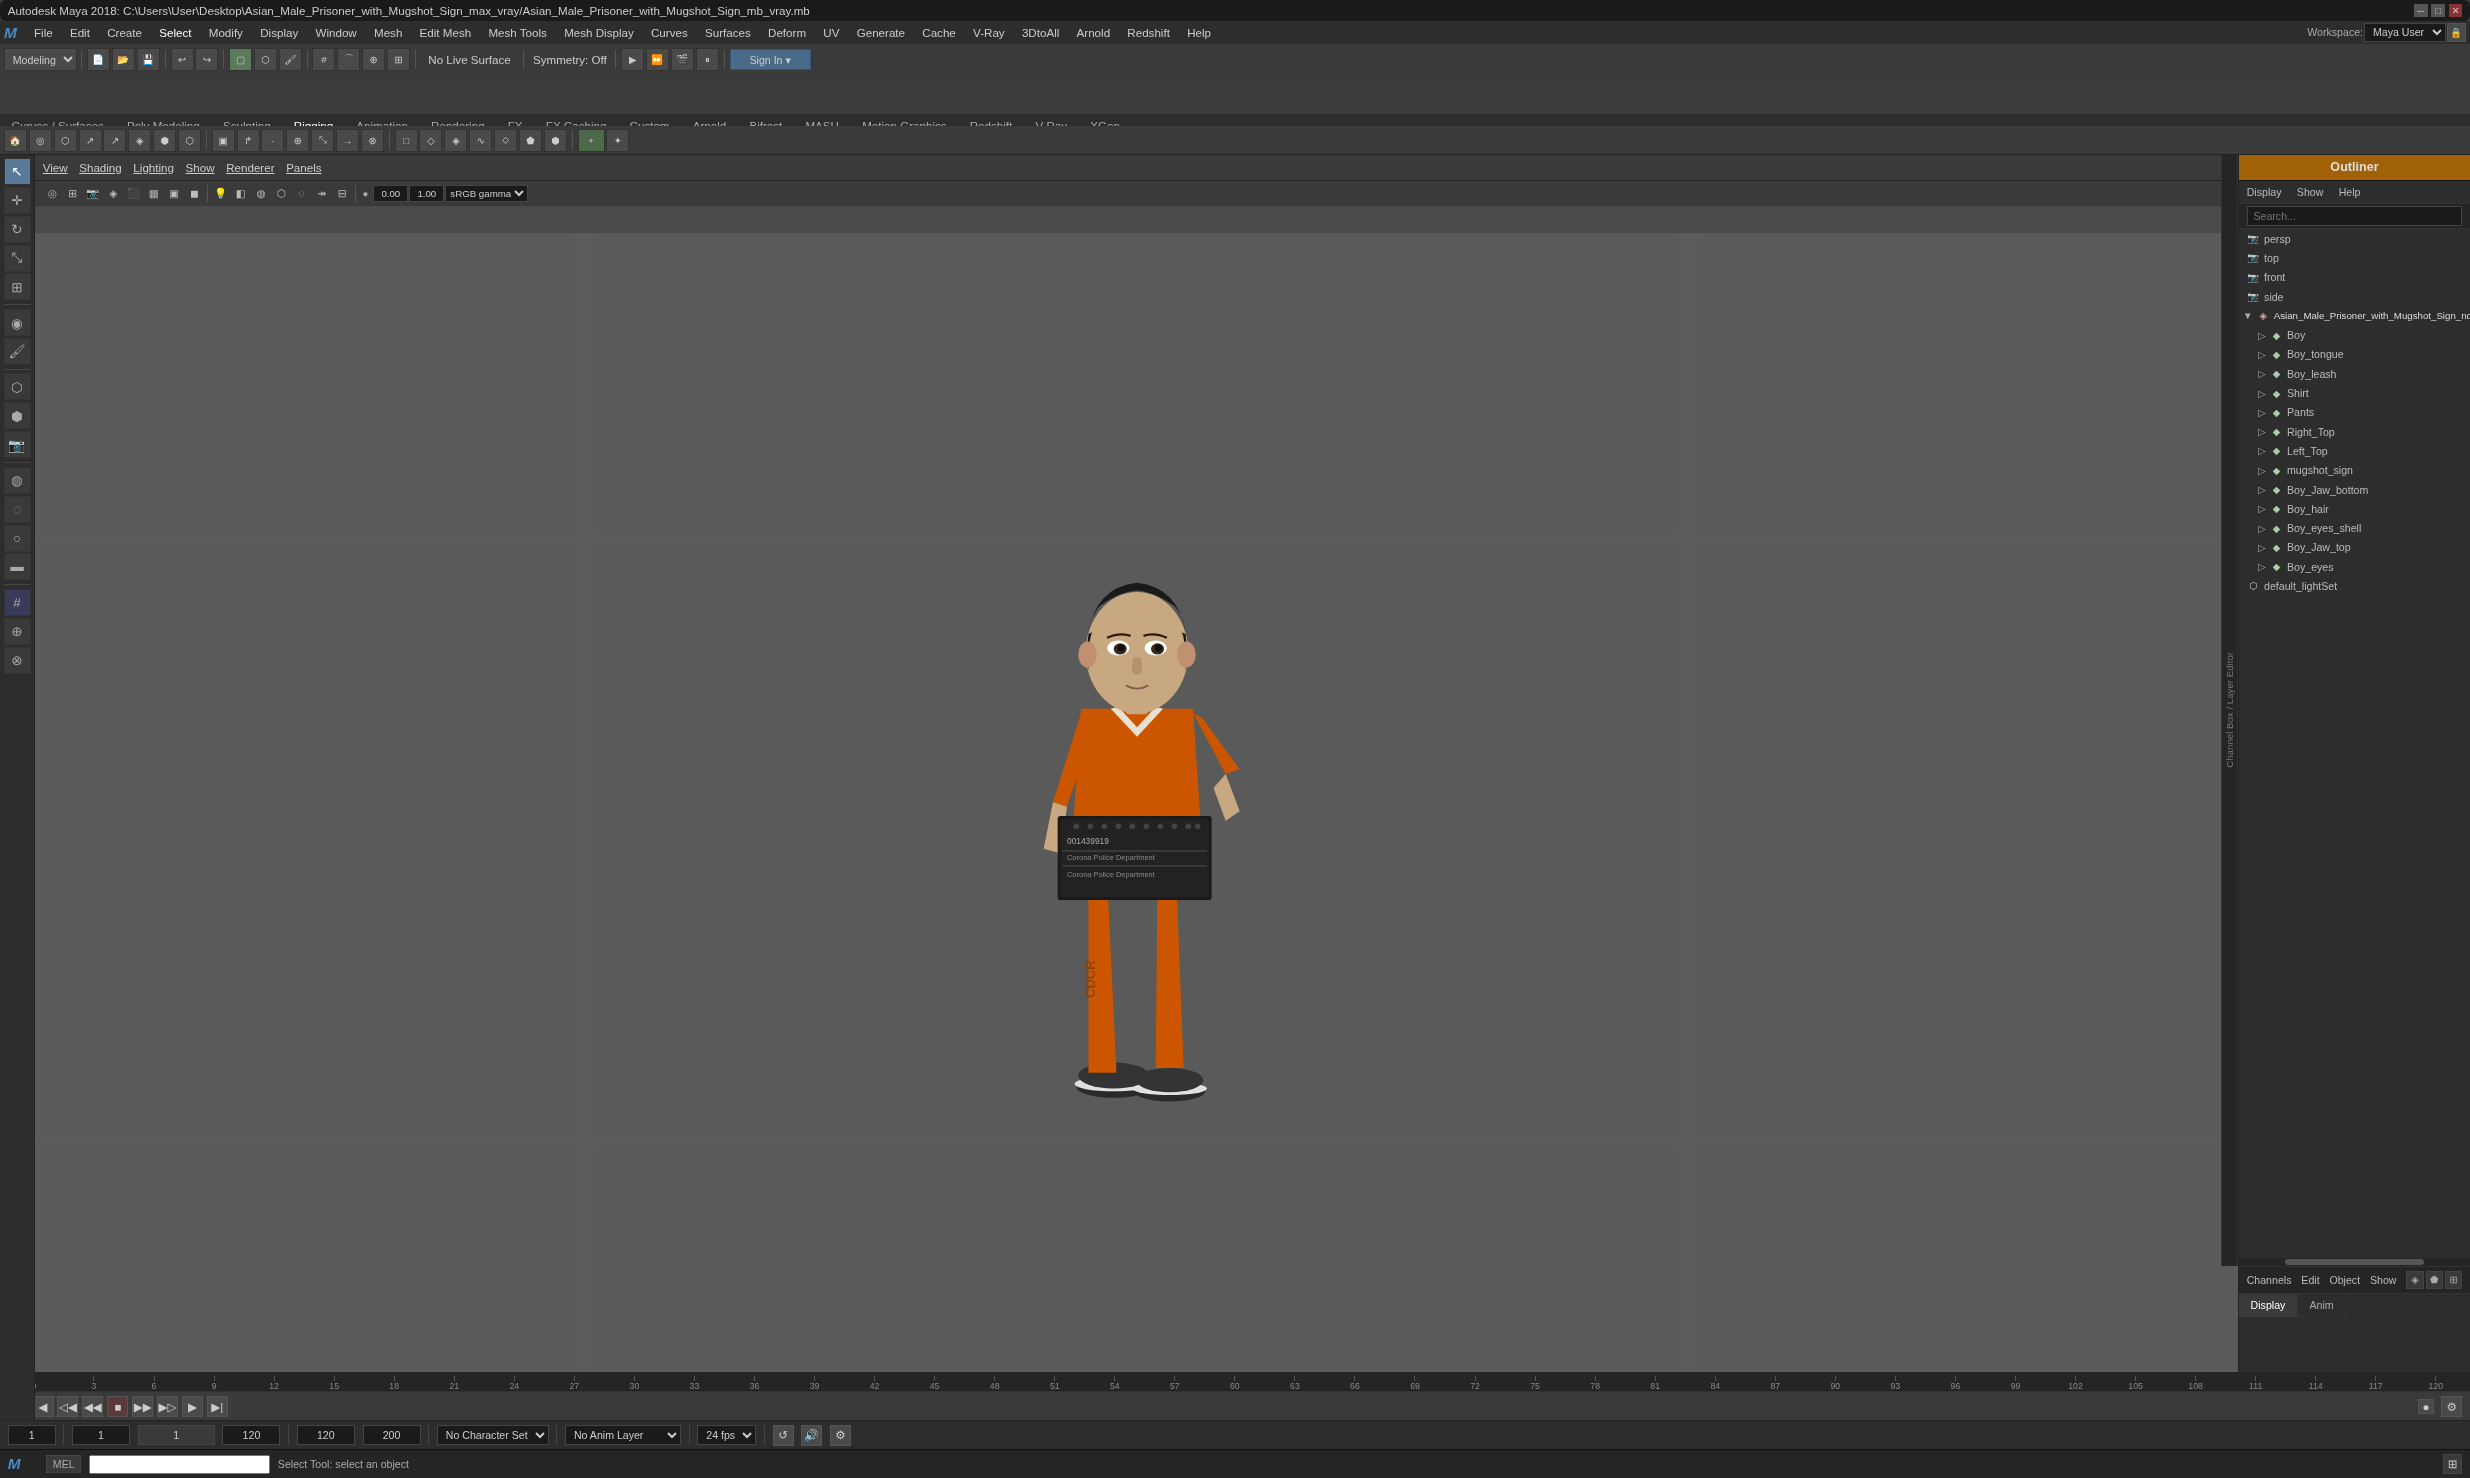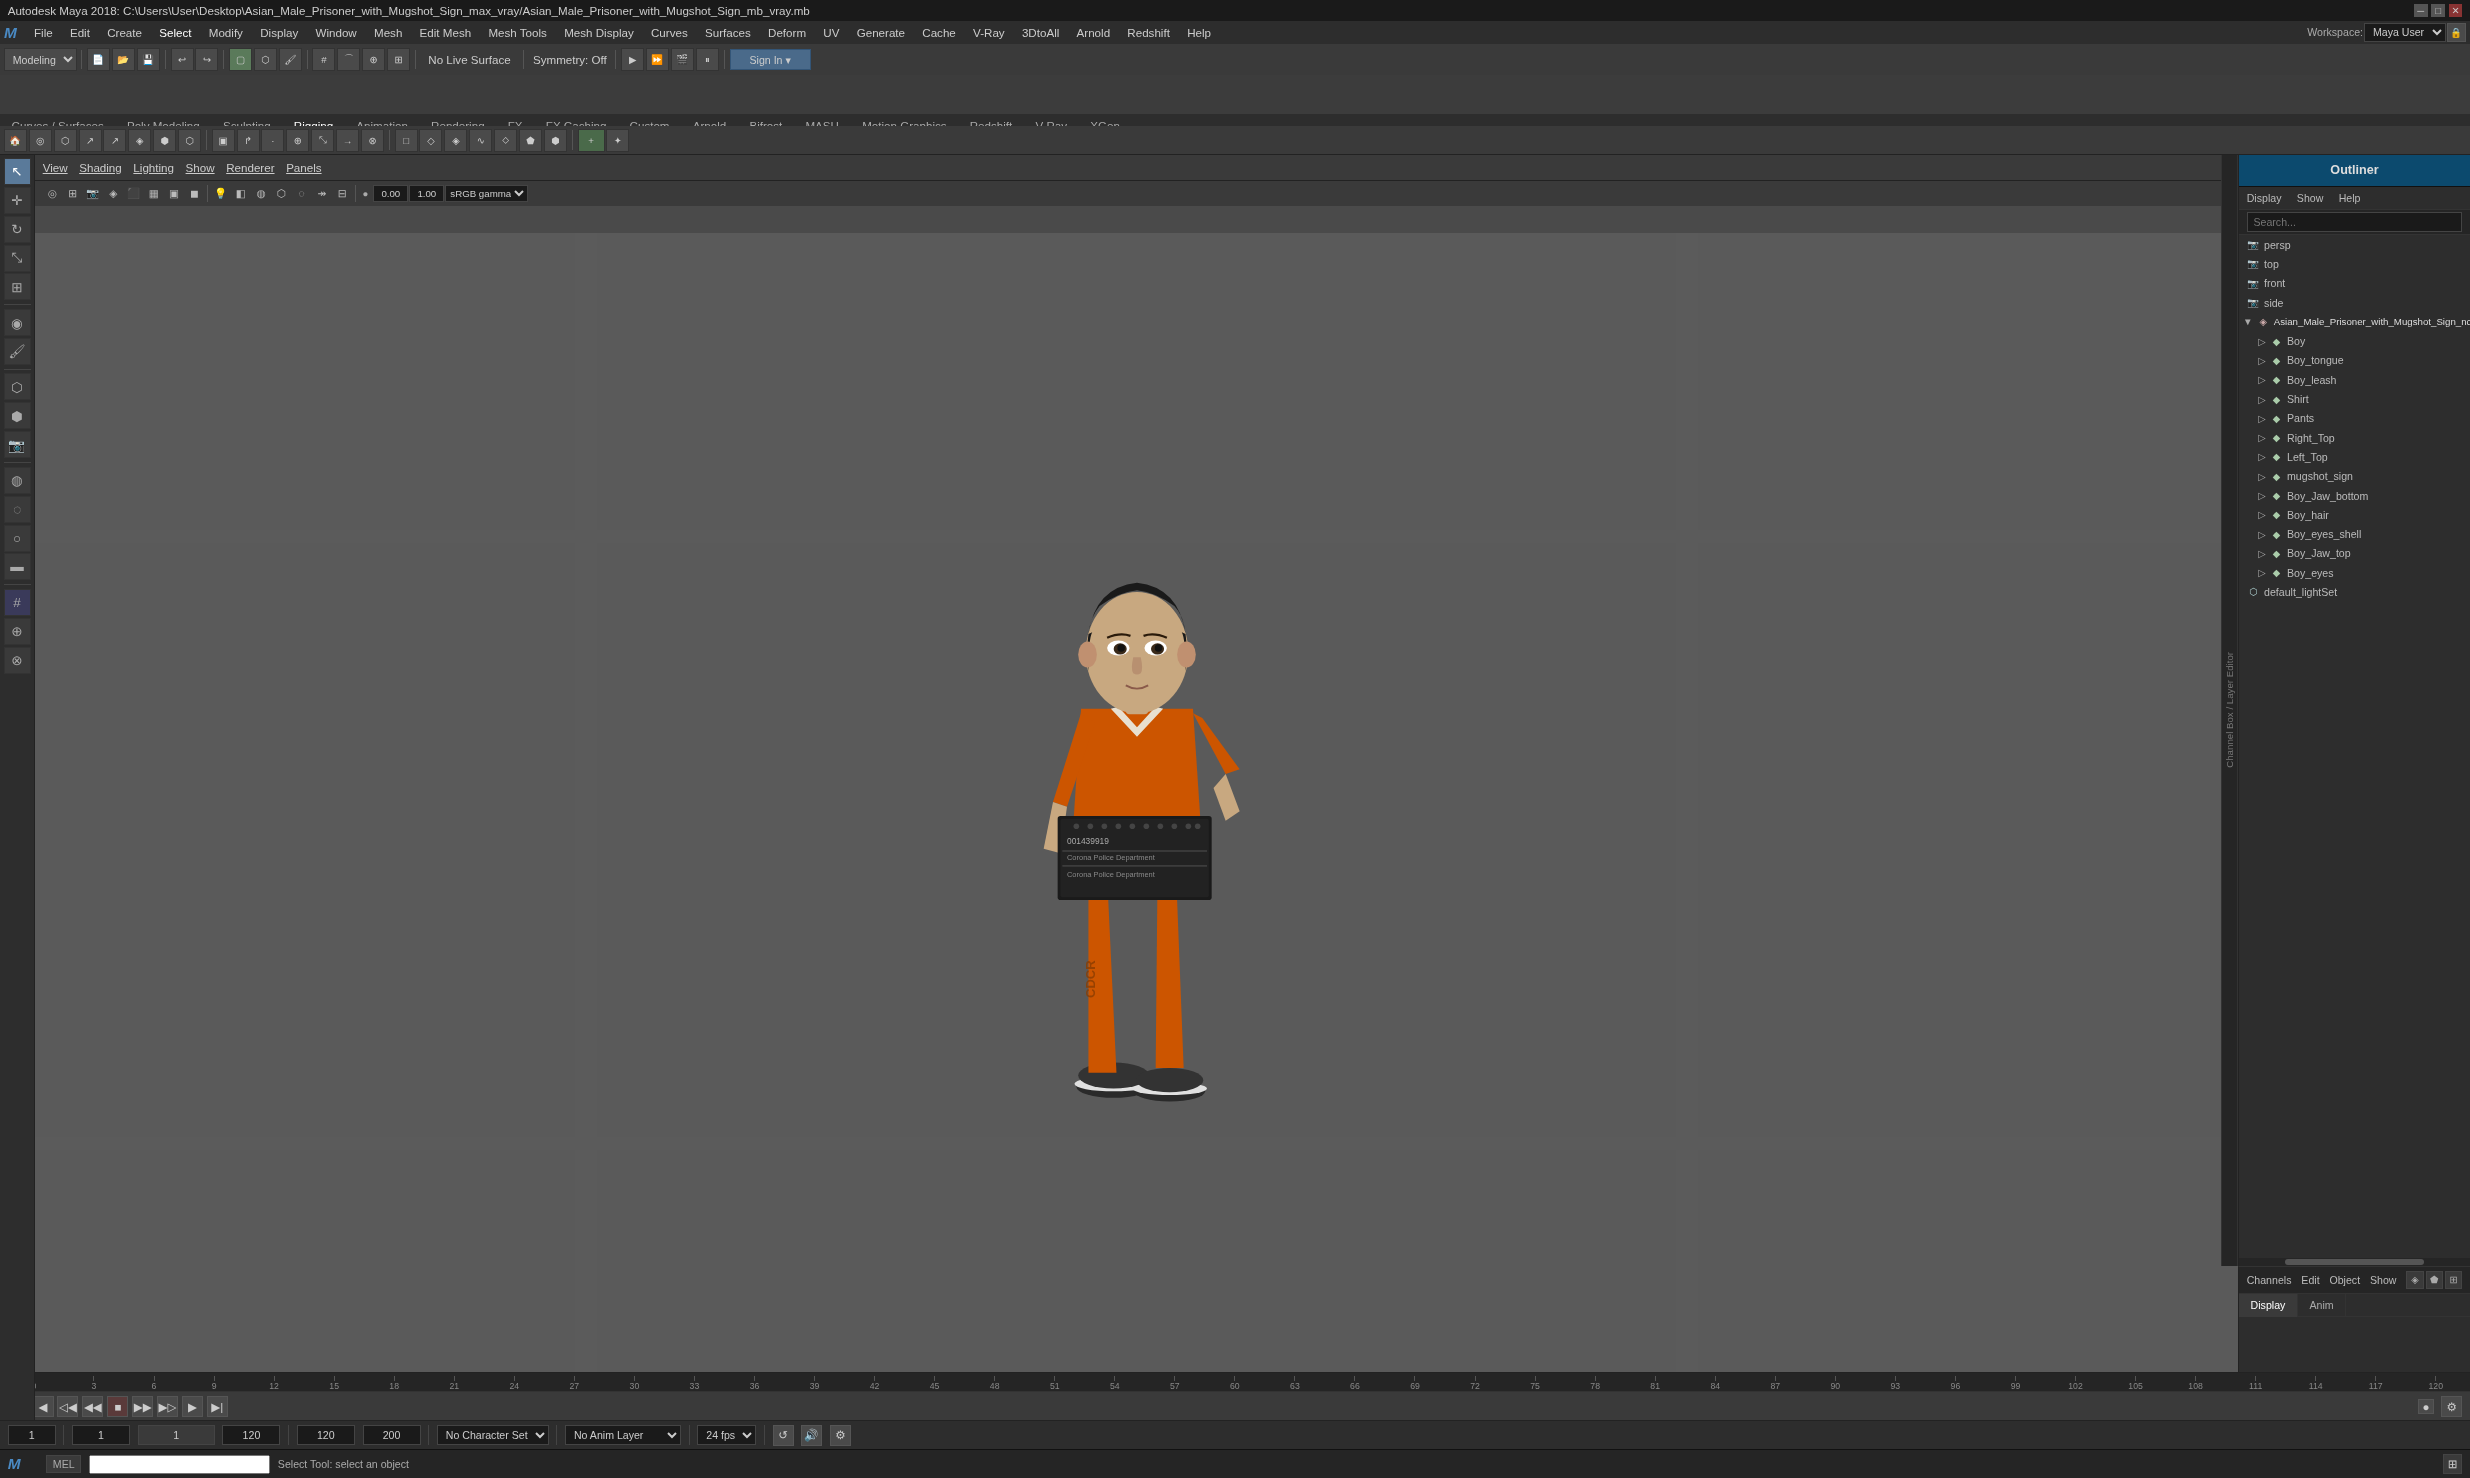--- a/index.html
+++ b/index.html
@@ -19,20 +19,21 @@
       height: 21px;
       background: #1a1a1a;
       display: flex;
       align-items: center;
       justify-content: space-between;
       padding: 0 7.7px;
       position: absolute;
       top: 0;
       left: 0;
       z-index: 100;
+      border-radius: 6px;
     }
     #title-bar-controls {
       display: flex;
       gap: 3.9px;
     }
     .title-btn {
       width: 13.5px;
       height: 13.5px;
       background: #555;
       border: none;
@@ -252,22 +253,22 @@
       right: 0;
       width: 232px;
       bottom: 212px;
       background: #2d2d2d;
       border-left: 1px solid #222;
       display: flex;
       flex-direction: column;
     }
 
     #outliner-header {
-      height: 33px;
-      background: #0c4a6e;
+      height: 27px;
+      background: #a16207;
       display: flex;
       align-items: center;
       justify-content: center;
       border-bottom: 1px solid #111;
     }
     #outliner-header span {
       font-size: 12.6px;
       font-weight: bold;
       color: #ddd;
     }

